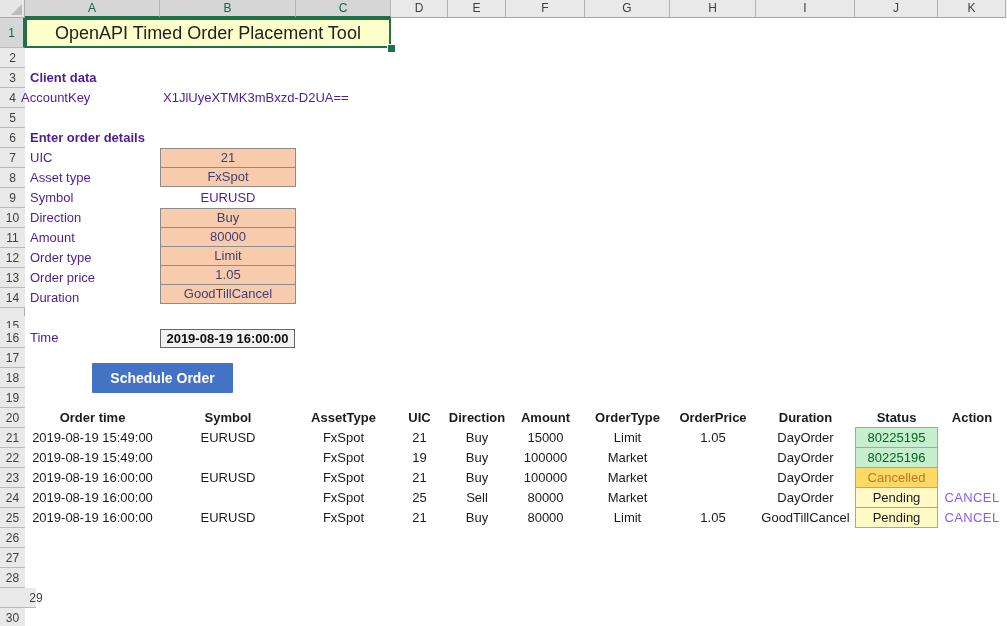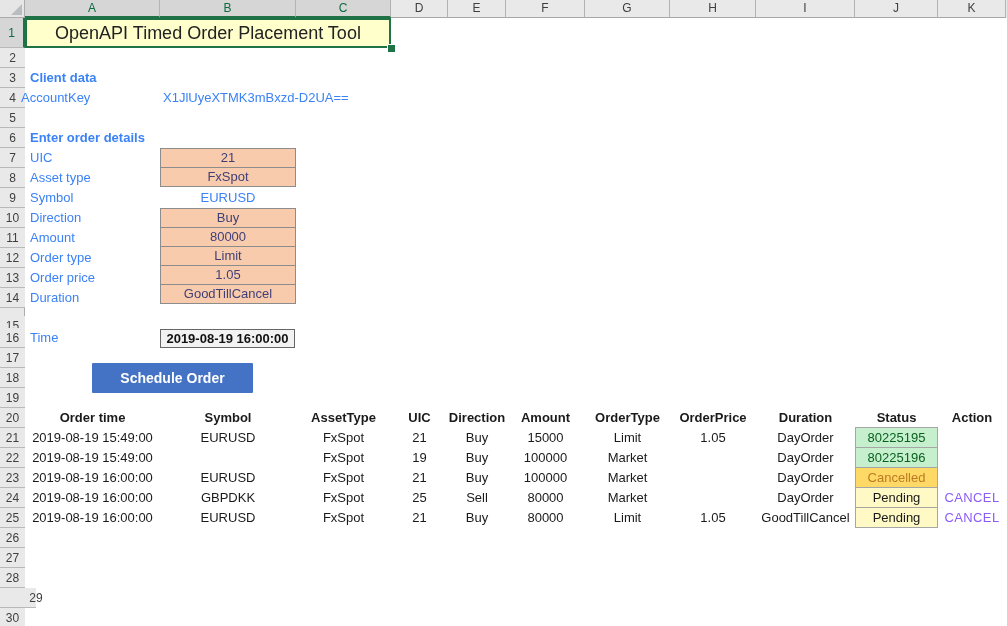--- a/index.html
+++ b/index.html
@@ -19,37 +19,37 @@
   .col-header{position:absolute;top:0;height:18px;box-sizing:border-box;
     background:#E9E9E9;border-right:1px solid #B3B3B3;border-bottom:1px solid #A6A6A6;
     color:#3F3F3F;font-size:12px;line-height:17px;text-align:center;cursor:pointer;}
   .col-header.selected{background:#D6D6D6;color:#0C6B43;border-bottom:2px solid #1F7246;}
   .row-header{position:absolute;left:0;width:25px;box-sizing:border-box;
     background:#E9E9E9;border-bottom:1px solid #B9B9B9;
     color:#3F3F3F;font-size:12px;text-align:center;cursor:pointer;
     display:flex;align-items:center;justify-content:center;}
   .row-header.selected{background:#D6D6D6;color:#0C6B43;border-right:2px solid #1F7246;}
   
-  .cell-text{position:absolute;font-size:13px;color:#3b82f6;white-space:nowrap;line-height:20px;height:20px;}
+  .cell-text{position:absolute;font-size:13px;color:#4c1d95;white-space:nowrap;line-height:20px;height:20px;}
   .bold{font-weight:bold;}
   #title-cell{left:25px;top:18px;width:366px;height:30px;box-sizing:border-box;
     background:#FFFFCC;border:2px solid #1F7246;
     display:flex;align-items:center;justify-content:center;
     font-size:18px;color:#222222;cursor:cell;}
   #fill-handle{left:387px;top:44px;width:7px;height:7px;background:#1F7246;border:1px solid #ffffff;box-sizing:content-box;}
   .input-box{position:absolute;left:160px;width:136px;box-sizing:border-box;}
   .input-cell{box-sizing:border-box;width:136px;height:20px;background:#F8CBAD;
     border:1px solid #8C8C8C;margin-top:-1px;
     text-align:center;font-size:13px;color:#3F3F76;line-height:18px;cursor:cell;}
   .input-box .input-cell:first-child{margin-top:0;}
   #symbol-value{left:160px;top:188px;width:136px;text-align:center;}
   #time-box{left:160px;top:329px;width:135px;height:19px;box-sizing:border-box;
     background:#F2F2F2;border:1px solid #666666;
     text-align:center;font-weight:bold;font-size:13px;color:#111111;line-height:17px;cursor:cell;}
-  #schedule-button{left:92px;top:363px;width:161px;height:30px;box-sizing:border-box;
+  #schedule-button{left:92px;top:363px;width:141px;height:30px;box-sizing:border-box;
     background:#4472C4;border:none;border-radius:1px;color:#ffffff;
     font-family:"Liberation Sans","DejaVu Sans",sans-serif;
     font-weight:bold;font-size:14px;text-align:center;cursor:pointer;}
   
   .cA{left:25px;width:135px;}  .cB{left:160px;width:136px;} .cC{left:296px;width:95px;}
   .cD{left:391px;width:57px;}  .cE{left:448px;width:58px;}  .cF{left:506px;width:79px;}
   .cG{left:585px;width:85px;}  .cH{left:670px;width:86px;}  .cI{left:756px;width:99px;}
   .cJ{left:855px;width:83px;}  .cK{left:938px;width:68px;}
   .t-cell{position:absolute;top:0;height:20px;line-height:20px;text-align:center;
     font-size:13px;color:#1a1a1a;white-space:nowrap;}
@@ -198,21 +198,20 @@
   <div class="t-cell cE">Buy</div>
   <div class="t-cell cF">100000</div>
   <div class="t-cell cG">Market</div>
   <div class="t-cell cH"></div>
   <div class="t-cell cI">DayOrder</div>
   <div class="status-cell cJ" data-status="cancelled">Cancelled</div>
 </div>
 
 <div class="t-row" style="top:488px;">
   <div class="t-cell cA">2019-08-19 16:00:00</div>
-  <div class="t-cell cB">GBPDKK</div>
   <div class="t-cell cC">FxSpot</div>
   <div class="t-cell cD">25</div>
   <div class="t-cell cE">Sell</div>
   <div class="t-cell cF">80000</div>
   <div class="t-cell cG">Market</div>
   <div class="t-cell cH"></div>
   <div class="t-cell cI">DayOrder</div>
   <div class="status-cell cJ" data-status="pending">Pending</div>
   <div class="t-cell cK action-link">CANCEL</div>
 </div>

